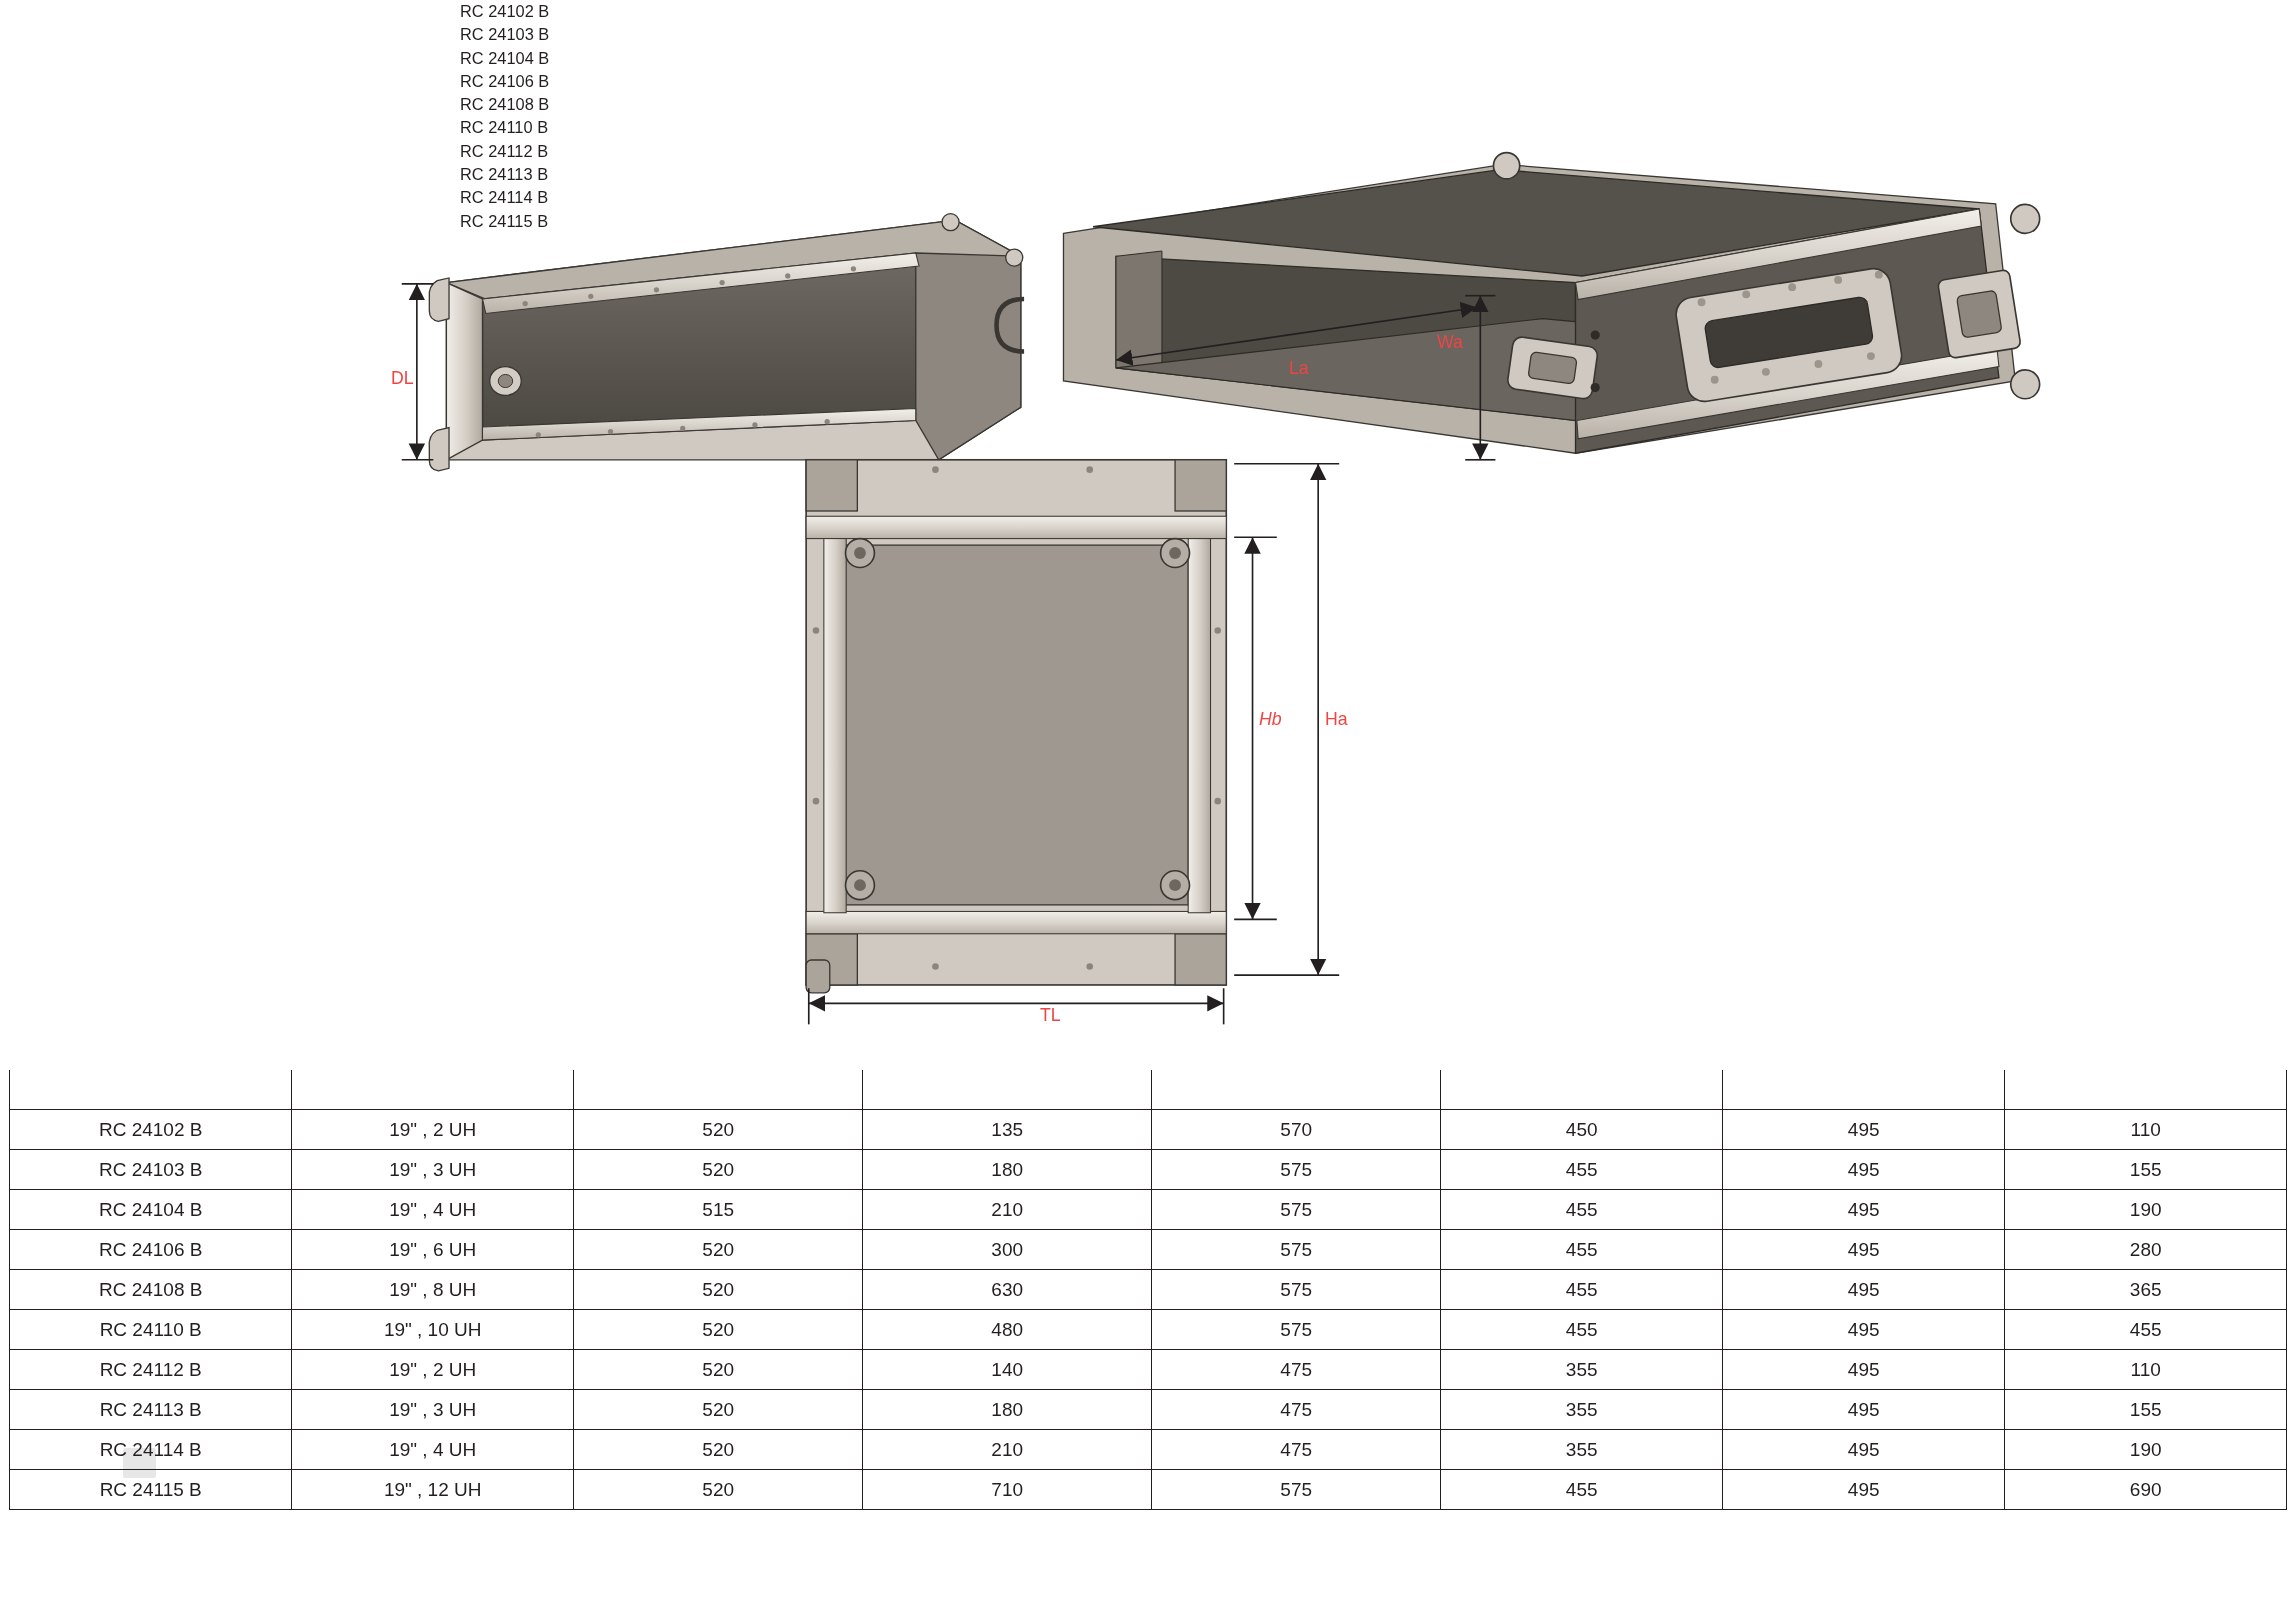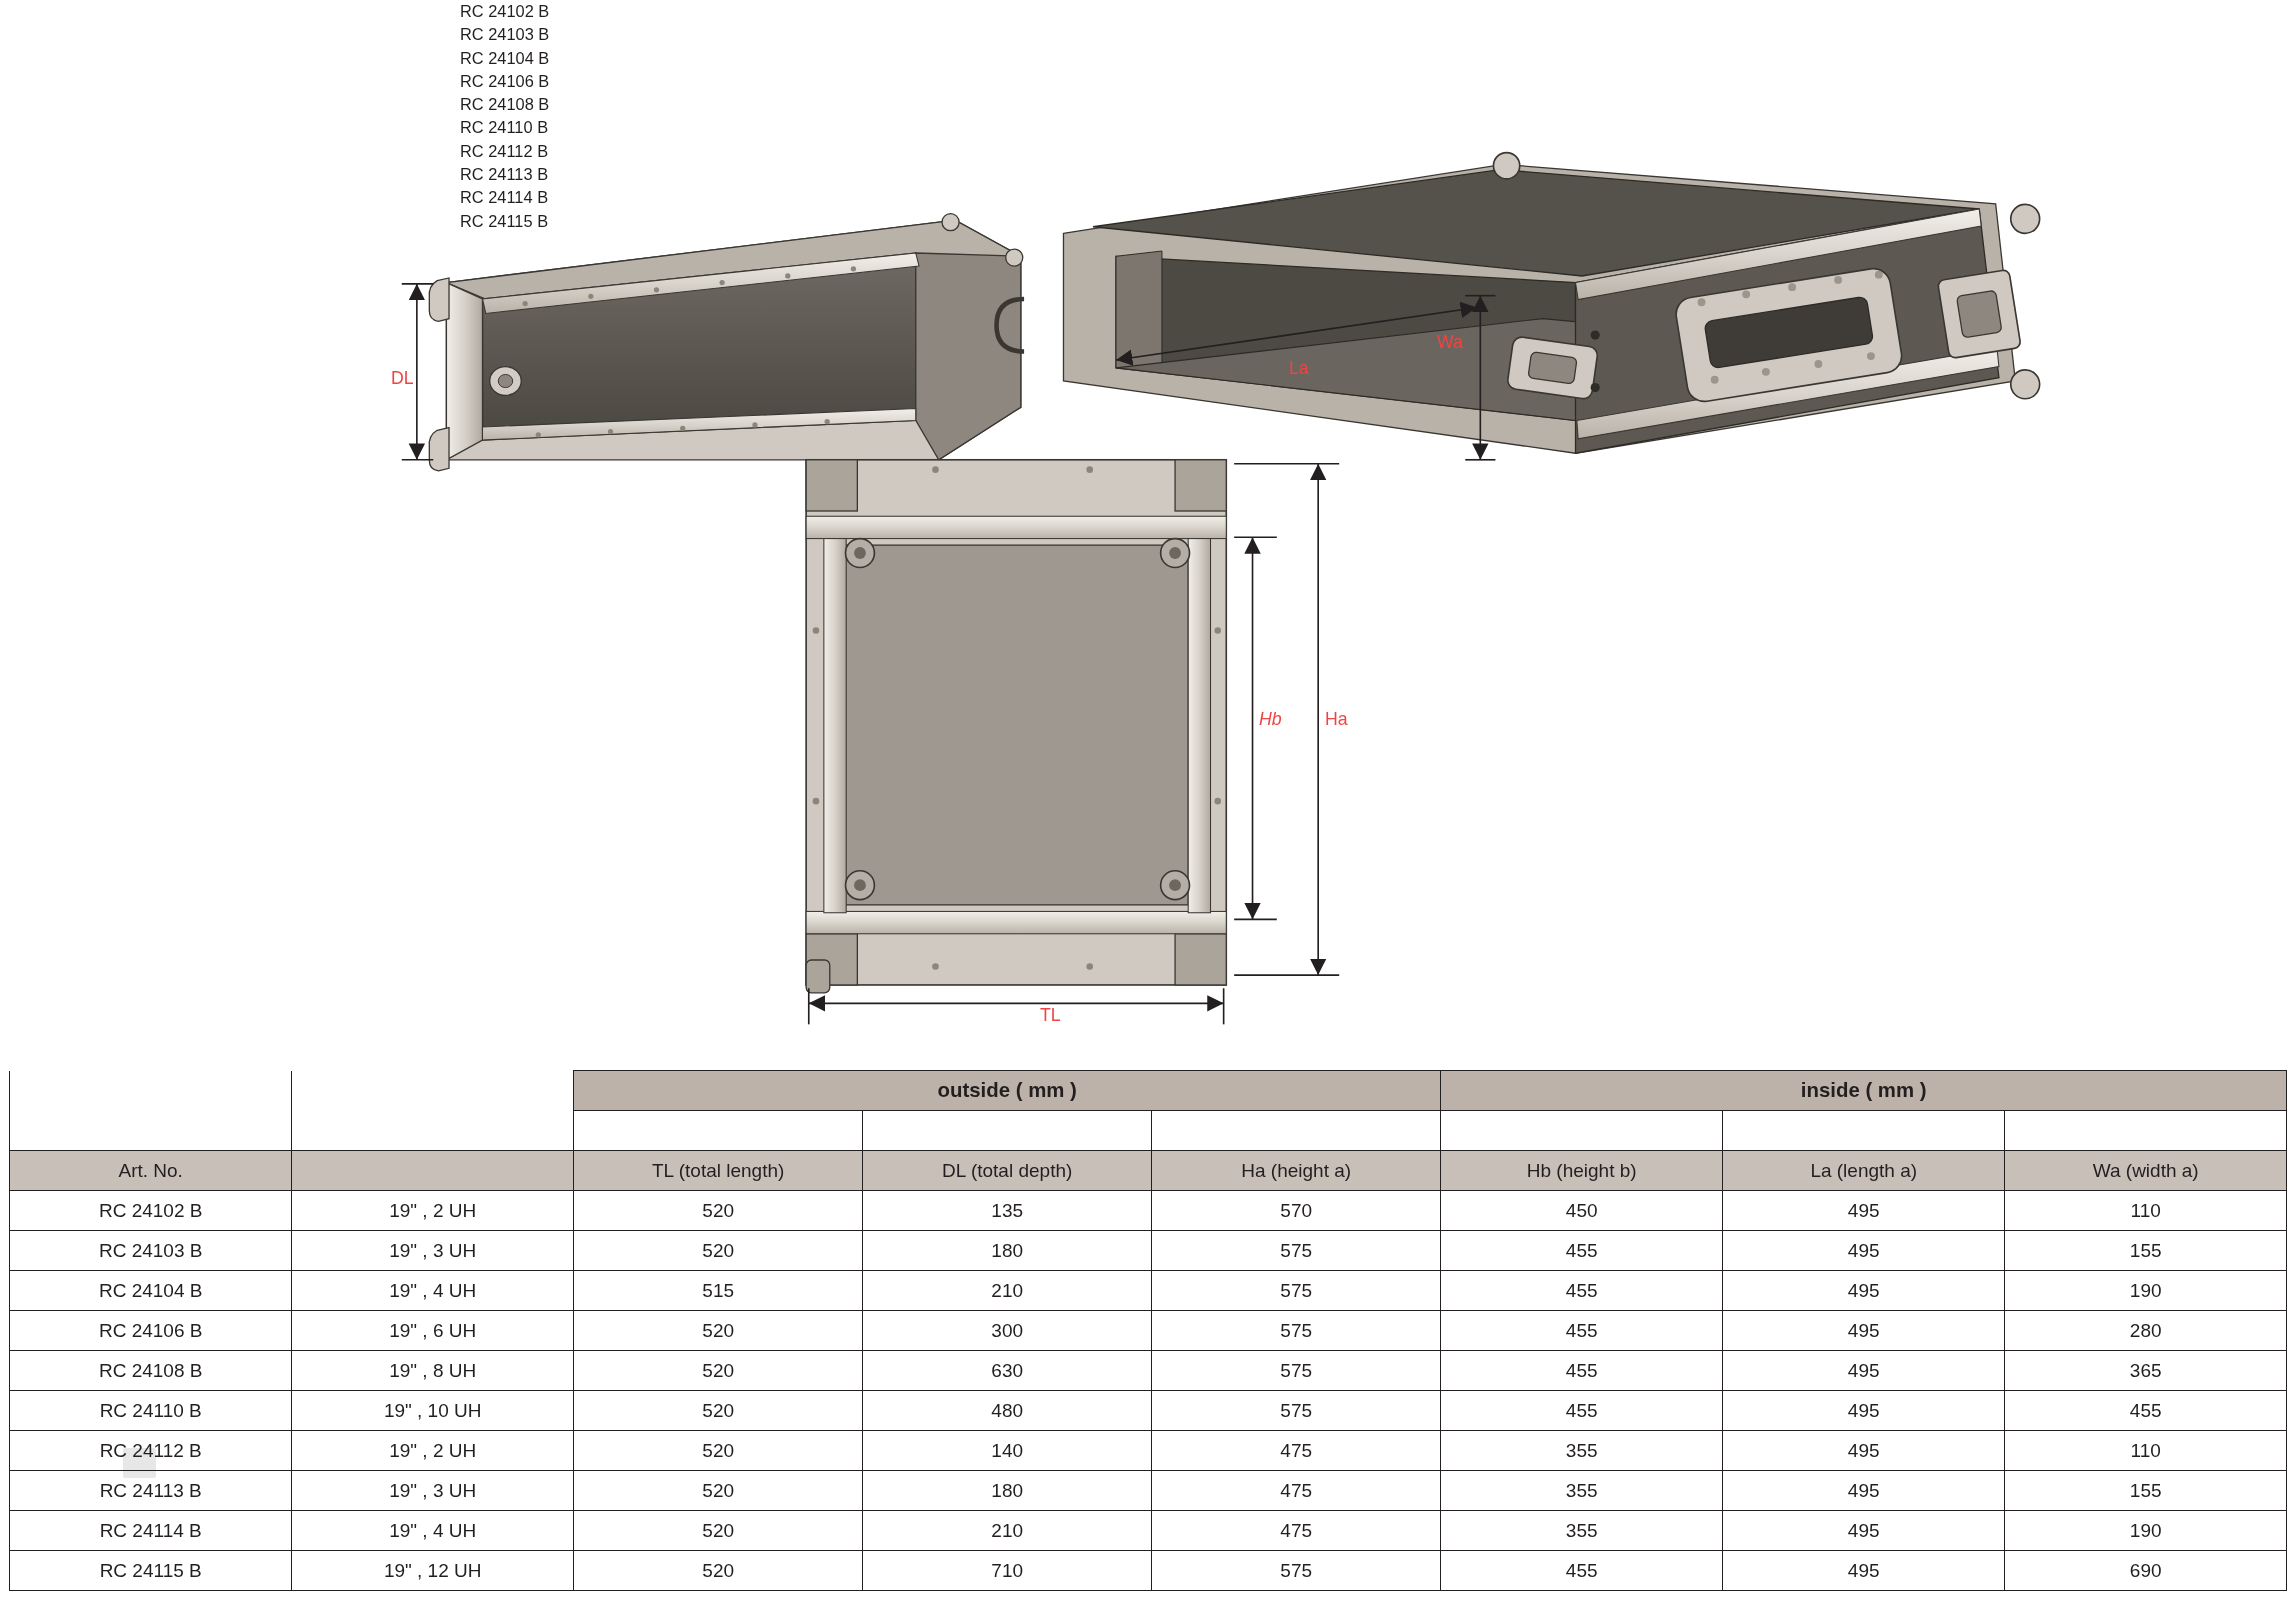--- a/index.html
+++ b/index.html
@@ -316,42 +316,26 @@
       <col class="c3">
     <col class="c4">
       <col class="c5">
       <col class="c6">
       <col class="c7">
   </colgroup>
   <thead>
     <tr>
       <td class="blank-cell"></td>
       <td class="blank-cell"></td>
-      <td class="group-head" colspan="3">outside ( mm )</td>
-      <td class="group-head" colspan="3">inside ( mm )</td>
-    </tr>
-    <tr>
-      <td class="blank-cell"></td>
-      <td class="blank-cell"></td>
-      <td class="blank-cell"></td>
-      <td class="blank-cell"></td>
-      <td class="blank-cell"></td>
-      <td class="blank-cell"></td>
-      <td class="blank-cell"></td>
-      <td class="blank-cell"></td>
-    </tr>
-    <tr>
-      <th class="col-head">Art. No.</th>
-      <th class="col-head"></th>
-      <th class="col-head">TL (total length)</th>
-      <th class="col-head">DL (total depth)</th>
-      <th class="col-head">Ha (height a)</th>
-      <th class="col-head">Hb (height b)</th>
-      <th class="col-head">La (length a)</th>
-      <th class="col-head">Wa (width a)</th>
+      <td class="blank-cell"></td>
+      <td class="blank-cell"></td>
+      <td class="blank-cell"></td>
+      <td class="blank-cell"></td>
+      <td class="blank-cell"></td>
+      <td class="blank-cell"></td>
     </tr>
   </thead>
   <tbody>
     <tr>
       <td>RC 24102 B</td>
       <td>19" , 2 UH</td>
       <td>520</td>
       <td>135</td>
       <td>570</td>
       <td>450</td>

